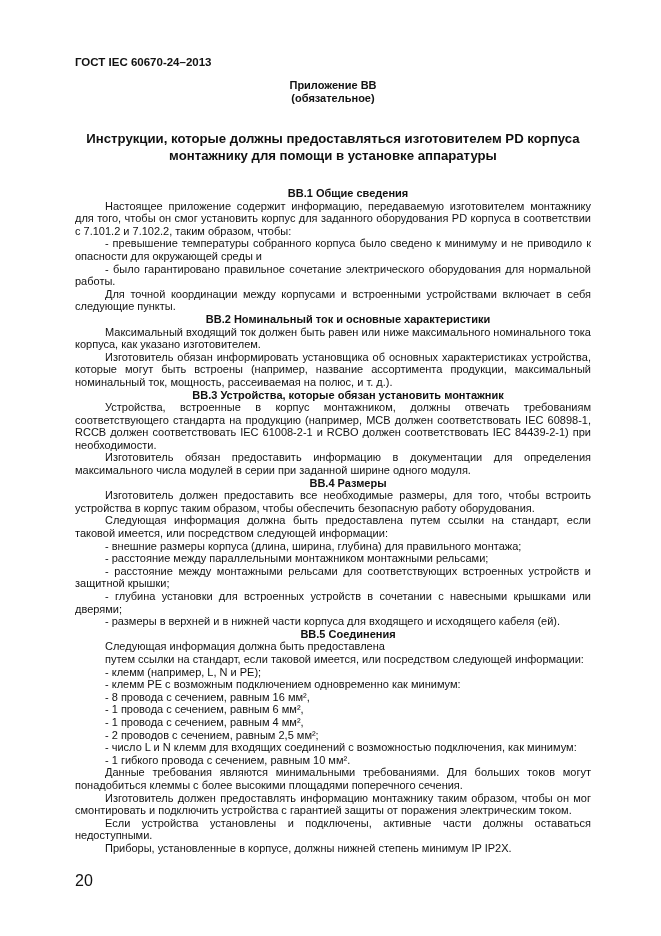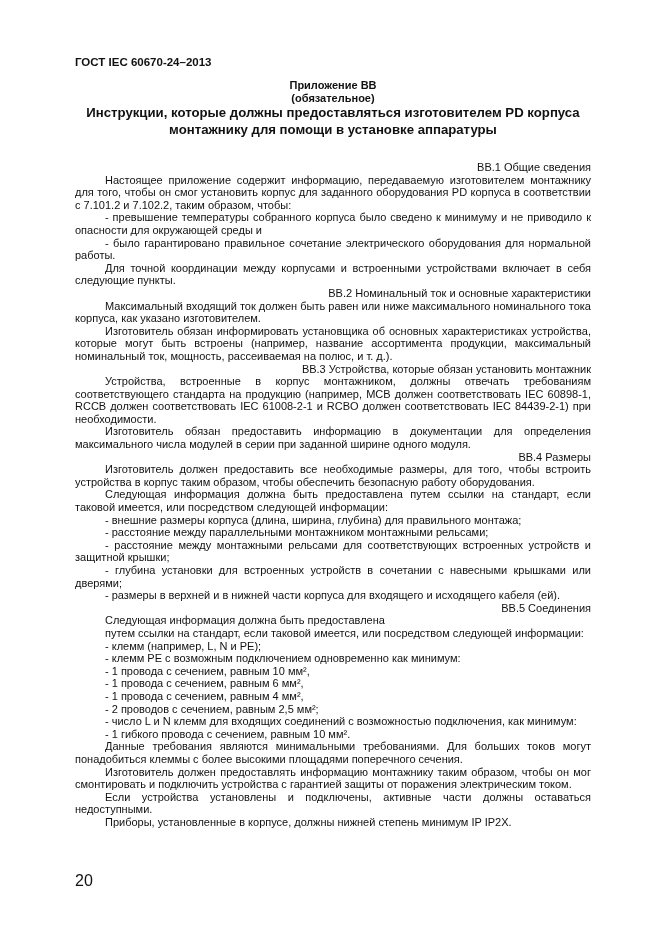--- a/index.html
+++ b/index.html
@@ -27,36 +27,37 @@
     text-align: left;
   }
   .annex-block {
     margin-top: 10px;
     text-align: center;
     font-weight: bold;
     font-size: 11px;
     line-height: 13px;
   }
   .doc-title {
+    margin-top: 26px;
     text-align: center;
     font-weight: bold;
     font-size: 13.2px;
     line-height: 16.5px;
   }
   .body-blocks {
     margin-top: 23px;
   }
   .body-blocks p {
     margin: 0;
     font-size: 11px;
     line-height: 12.6px;
     text-indent: 30px;
   }
   .body-blocks p.para { text-align: justify; }
-  .body-blocks p.heading { font-weight: normal; text-align: right; }
+  .body-blocks p.heading { font-weight: bold; text-align: center; }
   .page-number {
     position: absolute;
     left: 75px;
     top: 874px;
     font-size: 16px;
     line-height: 13px;
     text-align: right;
   }
 </style>
 </head>
@@ -91,21 +92,21 @@
       <p class="para">- внешние размеры корпуса (длина, ширина, глубина) для правильного монтажа;</p>
       <p class="para">- расстояние между параллельными монтажником монтажными рельсами;</p>
       <p class="para">- расстояние между монтажными рельсами для соответствующих встроенных устройств и защитной крышки;</p>
       <p class="para">- глубина установки для встроенных устройств в сочетании с навесными крышками или дверями;</p>
       <p class="para">- размеры в верхней и в нижней части корпуса для входящего и исходящего кабеля (ей).</p>
       <p class="heading">ВВ.5 Соединения</p>
       <p class="para">Следующая информация должна быть предоставлена</p>
       <p class="para">путем ссылки на стандарт, если таковой имеется, или посредством следующей информации:</p>
       <p class="para">- клемм (например, L, N и PE);</p>
       <p class="para">- клемм PE с возможным подключением одновременно как минимум:</p>
-      <p class="para">- 1 провода с сечением, равным 10 мм²,</p>
+      <p class="para">- 8 провода с сечением, равным 16 мм²,</p>
       <p class="para">- 1 провода с сечением, равным 6 мм²,</p>
       <p class="para">- 1 провода с сечением, равным 4 мм²,</p>
       <p class="para">- 2 проводов с сечением, равным 2,5 мм²;</p>
       <p class="para">- число L и N клемм для входящих соединений с возможностью подключения, как минимум:</p>
       <p class="para">- 1 гибкого провода с сечением, равным 10 мм².</p>
       <p class="para">Данные требования являются минимальными требованиями. Для больших токов могут понадобиться клеммы с более высокими площадями поперечного сечения.</p>
       <p class="para">Изготовитель должен предоставлять информацию монтажнику таким образом, чтобы он мог смонтировать и подключить устройства с гарантией защиты от поражения электрическим током.</p>
       <p class="para">Если устройства установлены и подключены, активные части должны оставаться недоступными.</p>
       <p class="para">Приборы, установленные в корпусе, должны нижней степень минимум IP IP2X.</p>
     </div>

